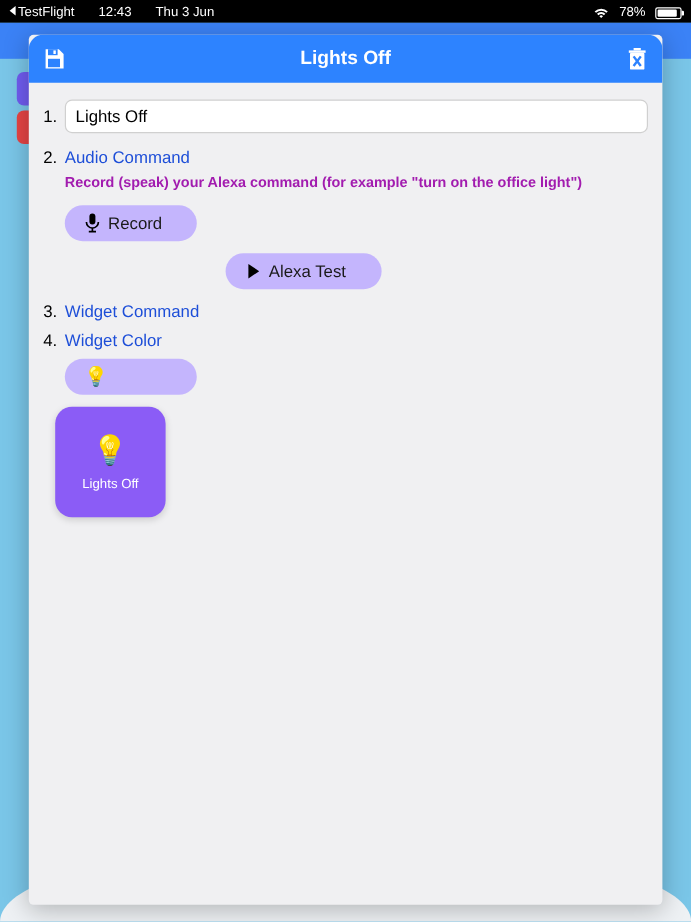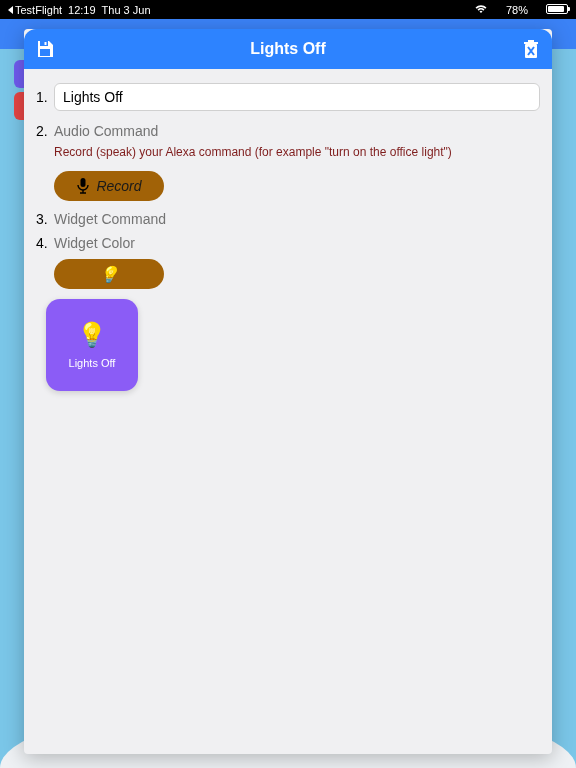--- a/index.html
+++ b/index.html
@@ -10,22 +10,22 @@
     .status-bar {
       height: 19px;
       background: #000;
       color: #fff;
       display: flex;
       align-items: center;
       justify-content: space-between;
       font-size: 11px;
       padding: 0 8px;
     }
-    .status-left { display: flex; align-items: center; gap: 6px; }
-    .status-right { display: flex; align-items: flex-start; gap: 18px; }
+    .status-left { display: flex; align-items: center; gap: 20px; }
+    .status-right { display: flex; align-items: flex-end; gap: 8px; }
     .tri-left {
       width: 0; height: 0;
       border-top: 4px solid transparent;
       border-bottom: 4px solid transparent;
       border-right: 5px solid #fff;
       display: inline-block;
       margin-right: 2px;
     }
     .wifi-glyph { font-size: 12px; }
     .batt {
@@ -116,61 +116,60 @@
     .modal-body {
       padding: 14px 12px;
       flex: 1;
       overflow-y: auto;
       font-size: 14px;
       color: #1a1a1a;
     }
 
     .row { display: flex; align-items: center; margin-bottom: 12px; }
     .row-num { width: 18px; flex-shrink: 0; color: #000; }
-    .row-label { color: #737373; }
+    .row-label { color: #1d4ed8; }
 
     .name-input {
       flex: 1;
       height: 28px;
       border: 1px solid #d0d0d0;
       border-radius: 6px;
       padding: 0 8px;
       font-size: 14px;
       background: #fff;
     }
 
     .hint {
-      color: #7f1d1d;
+      color: #a21caf;
       font-size: 12px;
       margin: 0 0 12px 18px;
+      font-weight: bold;
     }
 
     .btn-row {
       display: flex;
       gap: 24px;
       margin: 0 0 10px 18px;
     }
     .btn-row.single { gap: 0; }
     .btn-row.offset { margin-left: 152px; }
 
     .pill-btn {
-      background: #a16207;
+      background: #c4b5fd;
       border: none;
       border-radius: 16px;
       height: 30px;
       min-width: 110px;
       padding: 0 16px;
       display: flex;
       align-items: center;
-      justify-content: center;
       gap: 6px;
       font-size: 14px;
       color: #1a1a1a;
       cursor: pointer;
-      font-style: italic;
     }
     .pill-btn.small { min-width: 110px; }
 
     .mic, .speaker, .play {
       display: inline-flex;
       align-items: center;
       justify-content: center;
     }
 
     .preview-row {
@@ -205,21 +204,21 @@
     .bulb-small { font-size: 16px; }
 
     svg { display: block; }
   </style>
 </head>
 <body>
 
 <div class="status-bar">
   <div class="status-left">
     <span><span class="tri-left"></span><span>TestFlight</span></span>
-    <span>12:19</span>
+    <span>12:43</span>
     <span>Thu 3 Jun</span>
   </div>
   <div class="status-right">
     <span class="wifi-glyph">
       <svg width="14" height="10" viewBox="0 0 14 10">
           <path d="M7 9 L5.5 7.5 A2 2 0 0 1 8.5 7.5 Z M3.5 5.5 A5 5 0 0 1 10.5 5.5 L9.3 6.7 A3.3 3.3 0 0 0 4.7 6.7 Z M1.5 3.5 A8 8 0 0 1 12.5 3.5 L11.3 4.7 A6.3 6.3 0 0 0 2.7 4.7 Z" fill="#fff"></path>
         </svg>
     </span>
     <span>78%</span>
     <span class="batt">
@@ -274,20 +273,30 @@
               <rect x="4.5" y="1" width="5" height="9" rx="2.5" fill="#000"></rect>
               <path d="M2 8 A5 5 0 0 0 12 8" fill="none" stroke="#000" stroke-width="1.4"></path>
               <line x1="7" y1="13" x2="7" y2="16" stroke="#000" stroke-width="1.4"></line>
               <line x1="4" y1="16" x2="10" y2="16" stroke="#000" stroke-width="1.4"></line>
             </svg>
         </span>
         <span>Record</span>
       </button>
     </div>
 
+    <div class="btn-row offset">
+      <button class="pill-btn" style="min-width:130px">
+        <span class="play">
+          <svg width="14" height="14" viewBox="0 0 14 14">
+              <path d="M3 1 L12 7 L3 13 Z" fill="#000"></path>
+            </svg>
+        </span>
+        <span>Alexa Test</span>
+      </button>
+    </div>
 
     <div class="row" style="margin-top:6px;margin-bottom:8px">
       <span class="row-num">3.</span>
       <span class="row-label">Widget Command</span>
     </div>
 
     <div class="row" style="margin-top:6px;margin-bottom:8px">
       <span class="row-num">4.</span>
       <span class="row-label">Widget Color</span>
     </div>

